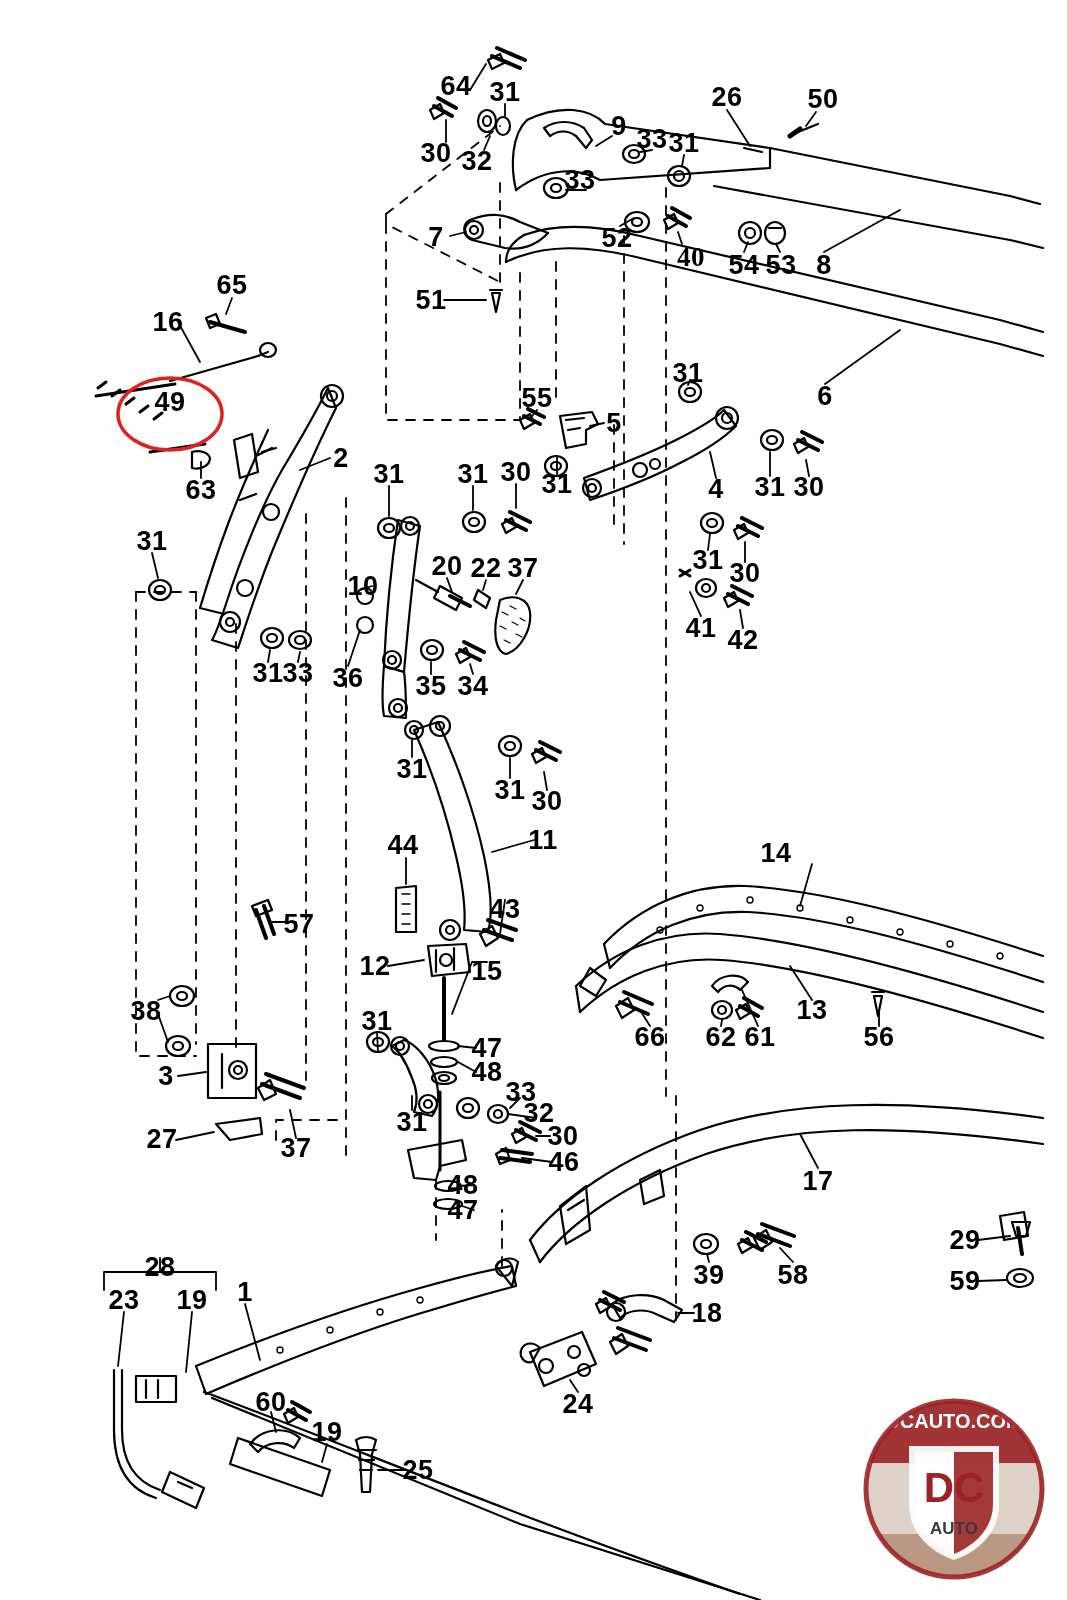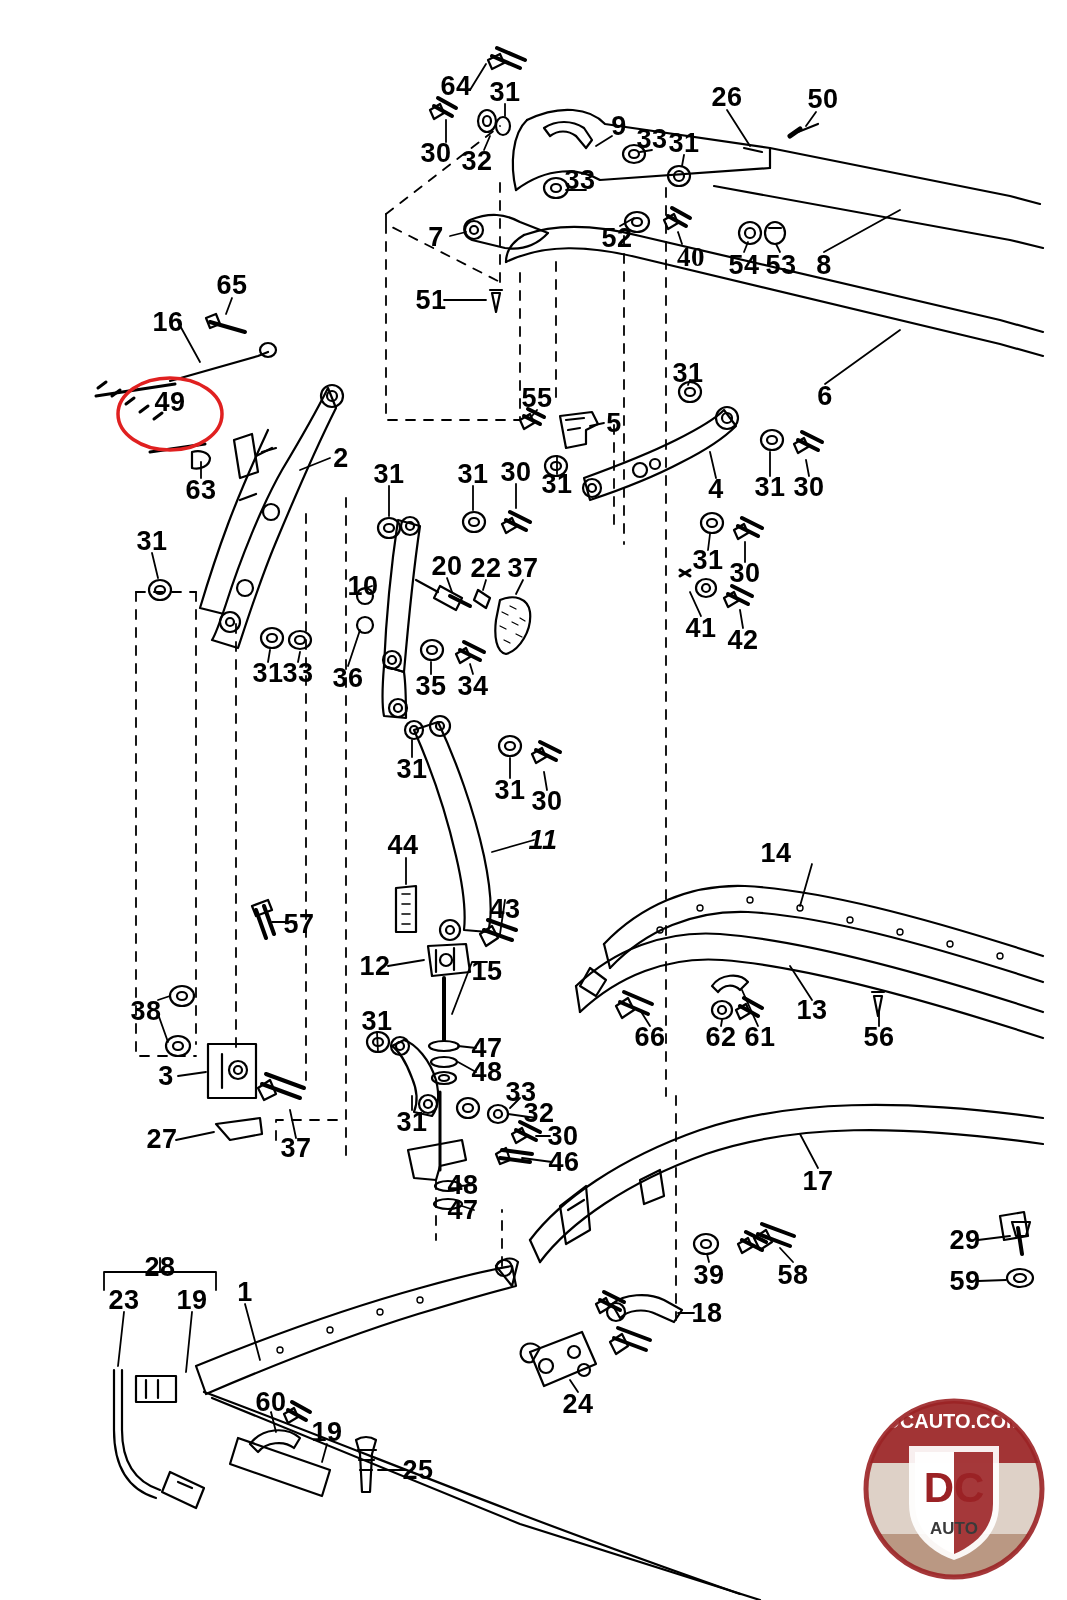--- a/index.html
+++ b/index.html
@@ -517,21 +517,21 @@
       <div class="callout" style="left: 743px; top: 640px; text-align: right;">42</div>
       <div class="callout" style="left: 268px; top: 673px;">31</div>
       <div class="callout" style="left: 298px; top: 673px;">33</div>
       <div class="callout" style="left: 348px; top: 678px;">36</div>
       <div class="callout" style="left: 431px; top: 686px;">35</div>
       <div class="callout" style="left: 473px; top: 686px;">34</div>
       <div class="callout" style="left: 412px; top: 769px;">31</div>
       <div class="callout" style="left: 510px; top: 790px;">31</div>
       <div class="callout" style="left: 547px; top: 801px;">30</div>
       <div class="callout" style="left: 403px; top: 845px;">44</div>
-      <div class="callout" style="left: 543px; top: 840px; font-style: italic;">11</div>
+      <div class="callout" style="left: 543px; top: 840px;">11</div>
       <div class="callout" style="left: 776px; top: 853px;">14</div>
       <div class="callout" style="left: 505px; top: 909px;">43</div>
       <div class="callout" style="left: 299px; top: 924px;">57</div>
       <div class="callout" style="left: 375px; top: 966px;">12</div>
       <div class="callout" style="left: 487px; top: 971px;">15</div>
       <div class="callout" style="left: 812px; top: 1010px;">13</div>
       <div class="callout" style="left: 650px; top: 1037px;">66</div>
       <div class="callout" style="left: 721px; top: 1037px;">62</div>
       <div class="callout" style="left: 760px; top: 1037px;">61</div>
       <div class="callout" style="left: 879px; top: 1037px;">56</div>

